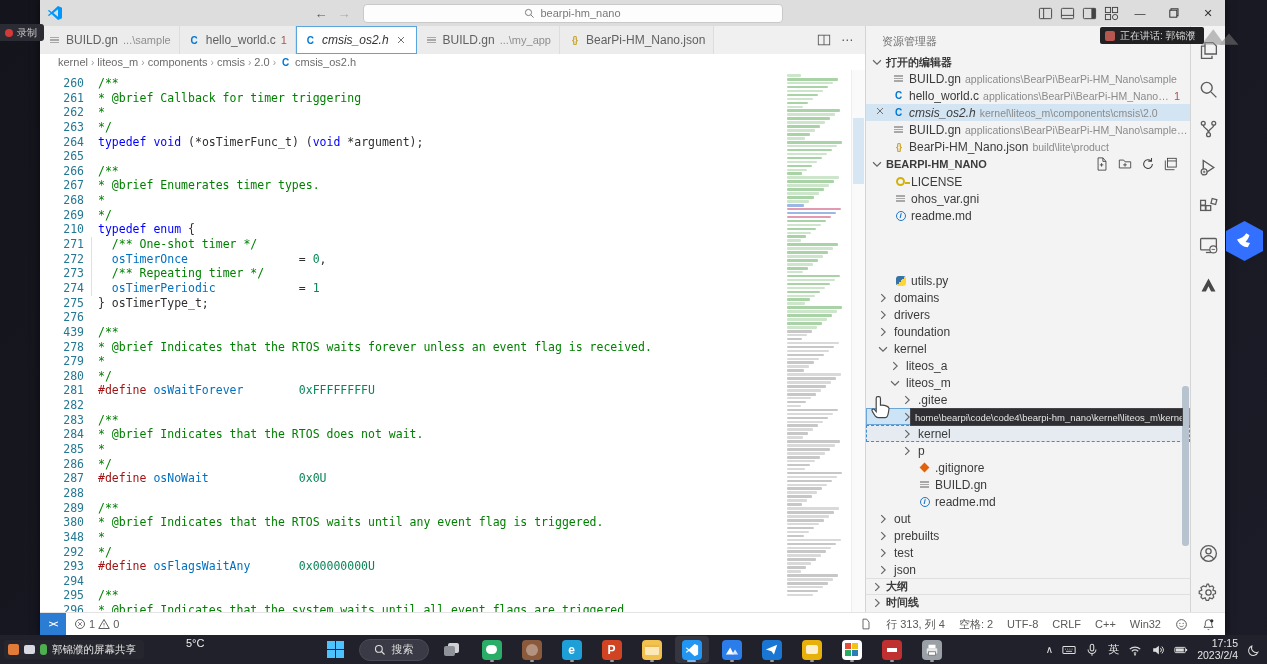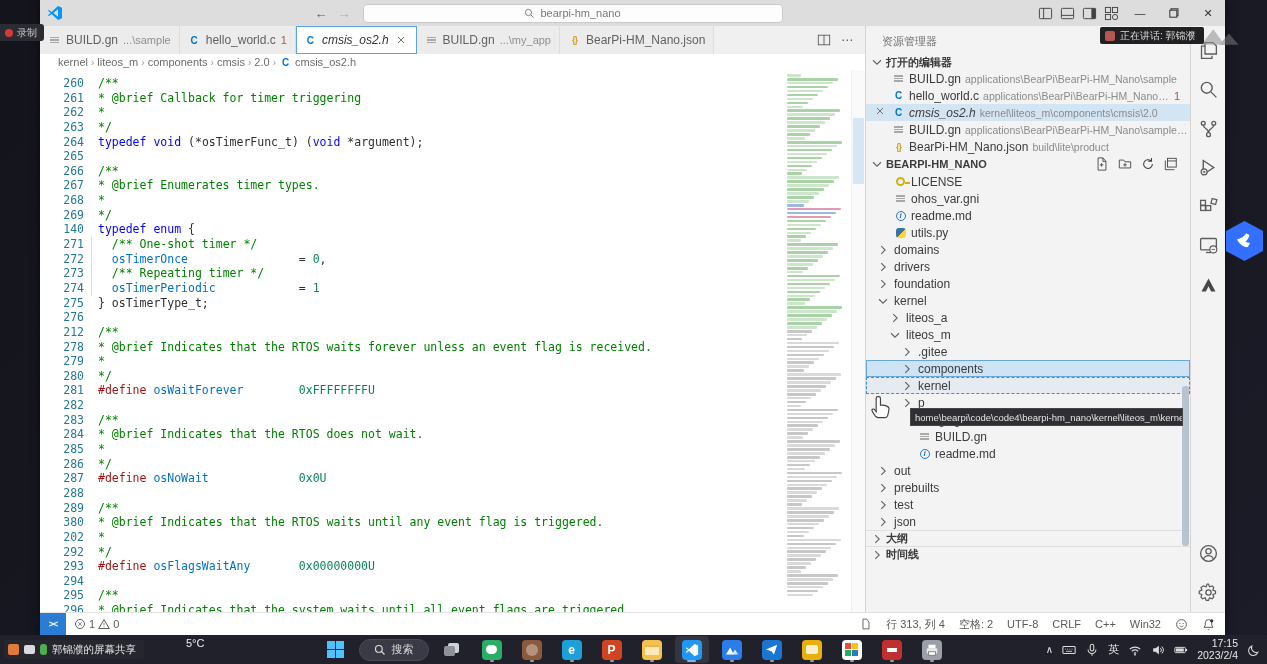--- a/index.html
+++ b/index.html
@@ -281,42 +281,42 @@
                 <div class="cl">260</div>
                 <div class="cl">261</div>
                 <div class="cl">262</div>
                 <div class="cl">263</div>
                 <div class="cl">264</div>
                 <div class="cl">265</div>
                 <div class="cl">266</div>
                 <div class="cl">267</div>
                 <div class="cl">268</div>
                 <div class="cl">269</div>
-                <div class="cl">140</div>
+                <div class="cl">210</div>
                 <div class="cl">271</div>
                 <div class="cl">272</div>
                 <div class="cl">273</div>
                 <div class="cl">274</div>
                 <div class="cl">275</div>
                 <div class="cl">276</div>
-                <div class="cl">212</div>
+                <div class="cl">439</div>
                 <div class="cl">278</div>
                 <div class="cl">279</div>
                 <div class="cl">280</div>
                 <div class="cl">281</div>
                 <div class="cl">282</div>
                 <div class="cl">283</div>
                 <div class="cl">284</div>
                 <div class="cl">285</div>
                 <div class="cl">286</div>
                 <div class="cl">287</div>
                 <div class="cl">288</div>
                 <div class="cl">289</div>
                 <div class="cl">380</div>
-                <div class="cl">202</div>
+                <div class="cl">348</div>
                 <div class="cl">292</div>
                 <div class="cl">293</div>
                 <div class="cl">294</div>
                 <div class="cl">295</div>
                 <div class="cl">296</div>
               </div>
             <div class="codelines" id="codelines"><div class="cl"><span class="tk-c">/**</span></div><div class="cl"><span class="tk-c">* @brief Callback for timer triggering</span></div><div class="cl"><span class="tk-c">*</span></div><div class="cl"><span class="tk-c">*/</span></div><div class="cl"><span class="tk-k">typedef</span><span class="tk-i"> </span><span class="tk-k">void</span><span class="tk-i"> (*osTimerFunc_t) (</span><span class="tk-k">void</span><span class="tk-i"> *argument);</span></div><div class="cl"></div><div class="cl"><span class="tk-c">/**</span></div><div class="cl"><span class="tk-c">* @brief Enumerates timer types.</span></div><div class="cl"><span class="tk-c">*</span></div><div class="cl"><span class="tk-c">*/</span></div><div class="cl"><span class="tk-k">typedef</span><span class="tk-i"> </span><span class="tk-k">enum</span><span class="tk-i"> {</span></div><div class="cl"><span class="tk-i">  </span><span class="tk-c">/** One-shot timer */</span></div><div class="cl"><span class="tk-i">  </span><span class="tk-m">osTimerOnce</span><span class="tk-i">                = </span><span class="tk-n">0</span><span class="tk-i">,</span></div><div class="cl"><span class="tk-i">  </span><span class="tk-c">/** Repeating timer */</span></div><div class="cl"><span class="tk-i">  </span><span class="tk-m">osTimerPeriodic</span><span class="tk-i">            = </span><span class="tk-n">1</span></div><div class="cl"><span class="tk-i">} osTimerType_t;</span></div><div class="cl"></div><div class="cl"><span class="tk-c">/**</span></div><div class="cl"><span class="tk-c">* @brief Indicates that the RTOS waits forever unless an event flag is received.</span></div><div class="cl"><span class="tk-c">*</span></div><div class="cl"><span class="tk-c">*/</span></div><div class="cl"><span class="tk-p">#define</span><span class="tk-i"> </span><span class="tk-m">osWaitForever</span><span class="tk-i">        </span><span class="tk-n">0xFFFFFFFFU</span></div><div class="cl"></div><div class="cl"><span class="tk-c">/**</span></div><div class="cl"><span class="tk-c">* @brief Indicates that the RTOS does not wait.</span></div><div class="cl"><span class="tk-c">*</span></div><div class="cl"><span class="tk-c">*/</span></div><div class="cl"><span class="tk-p">#define</span><span class="tk-i"> </span><span class="tk-m">osNoWait</span><span class="tk-i">             </span><span class="tk-n">0x0U</span></div><div class="cl"></div><div class="cl"><span class="tk-c">/**</span></div><div class="cl"><span class="tk-c">* @brief Indicates that the RTOS waits until any event flag is triggered.</span></div><div class="cl"><span class="tk-c">*</span></div><div class="cl"><span class="tk-c">*/</span></div><div class="cl"><span class="tk-p">#define</span><span class="tk-i"> </span><span class="tk-m">osFlagsWaitAny</span><span class="tk-i">       </span><span class="tk-n">0x00000000U</span></div><div class="cl"></div><div class="cl"><span class="tk-c">/**</span></div><div class="cl"><span class="tk-c">* @brief Indicates that the system waits until all event flags are triggered.</span></div><div class="indent-guide" style="top: 161.15px; height: 58.6px;"></div></div>
           </div>
           <div class="minimap" id="minimap">
               <div class="mm-line" style="width: 14px; background: rgb(205, 230, 203);"></div>
@@ -551,21 +551,21 @@
               </span>
               <span>ohos_var.gni</span>
             </div>
             <div class="row" style="padding-left: 10px;">
               <span class="chevbox"></span>
               <span class="fic">
                 <span class="info-ic" style="display:flex;align-items:center;justify-content:center;">i</span>
               </span>
               <span>readme.md</span>
             </div>
-            <div class="row" style="padding-left: 10px;">
+            <div class="row" style="padding-left: 10px; margin-top: 48px;">
               <span class="chevbox"></span>
               <span class="fic">
                 <span class="py-ic"></span>
               </span>
               <span>utils.py</span>
             </div>
             <div class="row" style="padding-left: 10px;">
               <span class="chevbox"><svg width="14" height="14" viewBox="0 0 16 16">
                   <path d="M6 3.5l4.5 4.5L6 12.5" fill="none" stroke="#646464" stroke-width="1.3"></path>
                 </svg></span>

